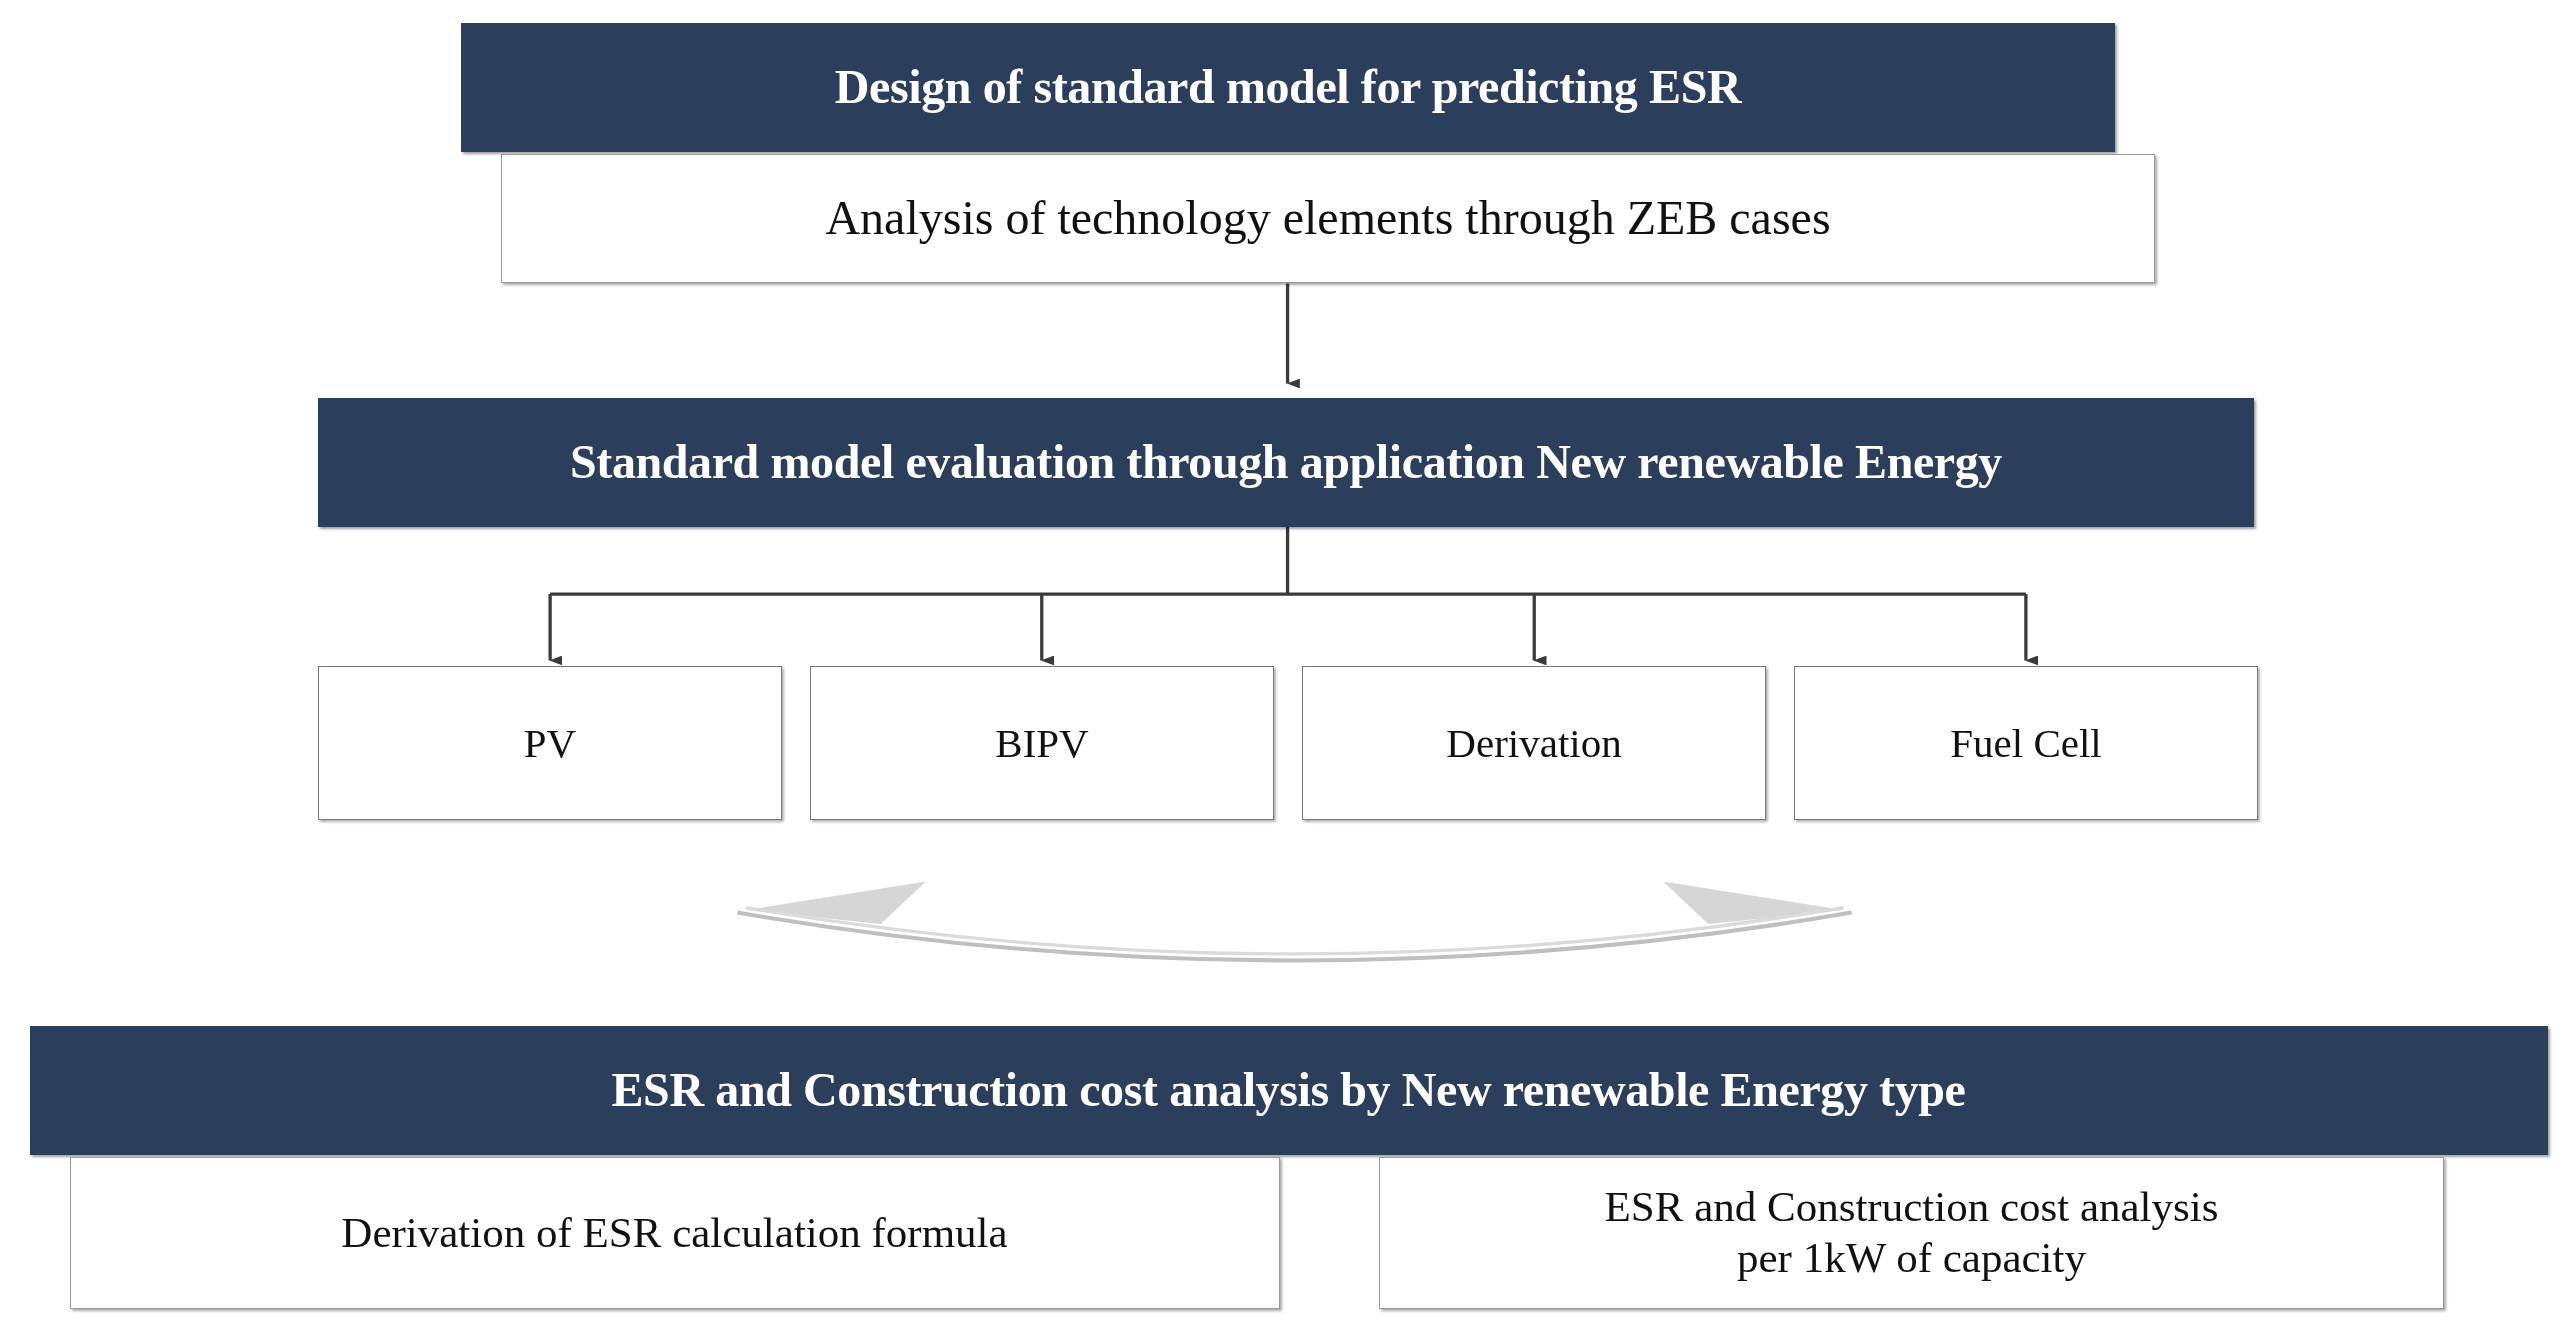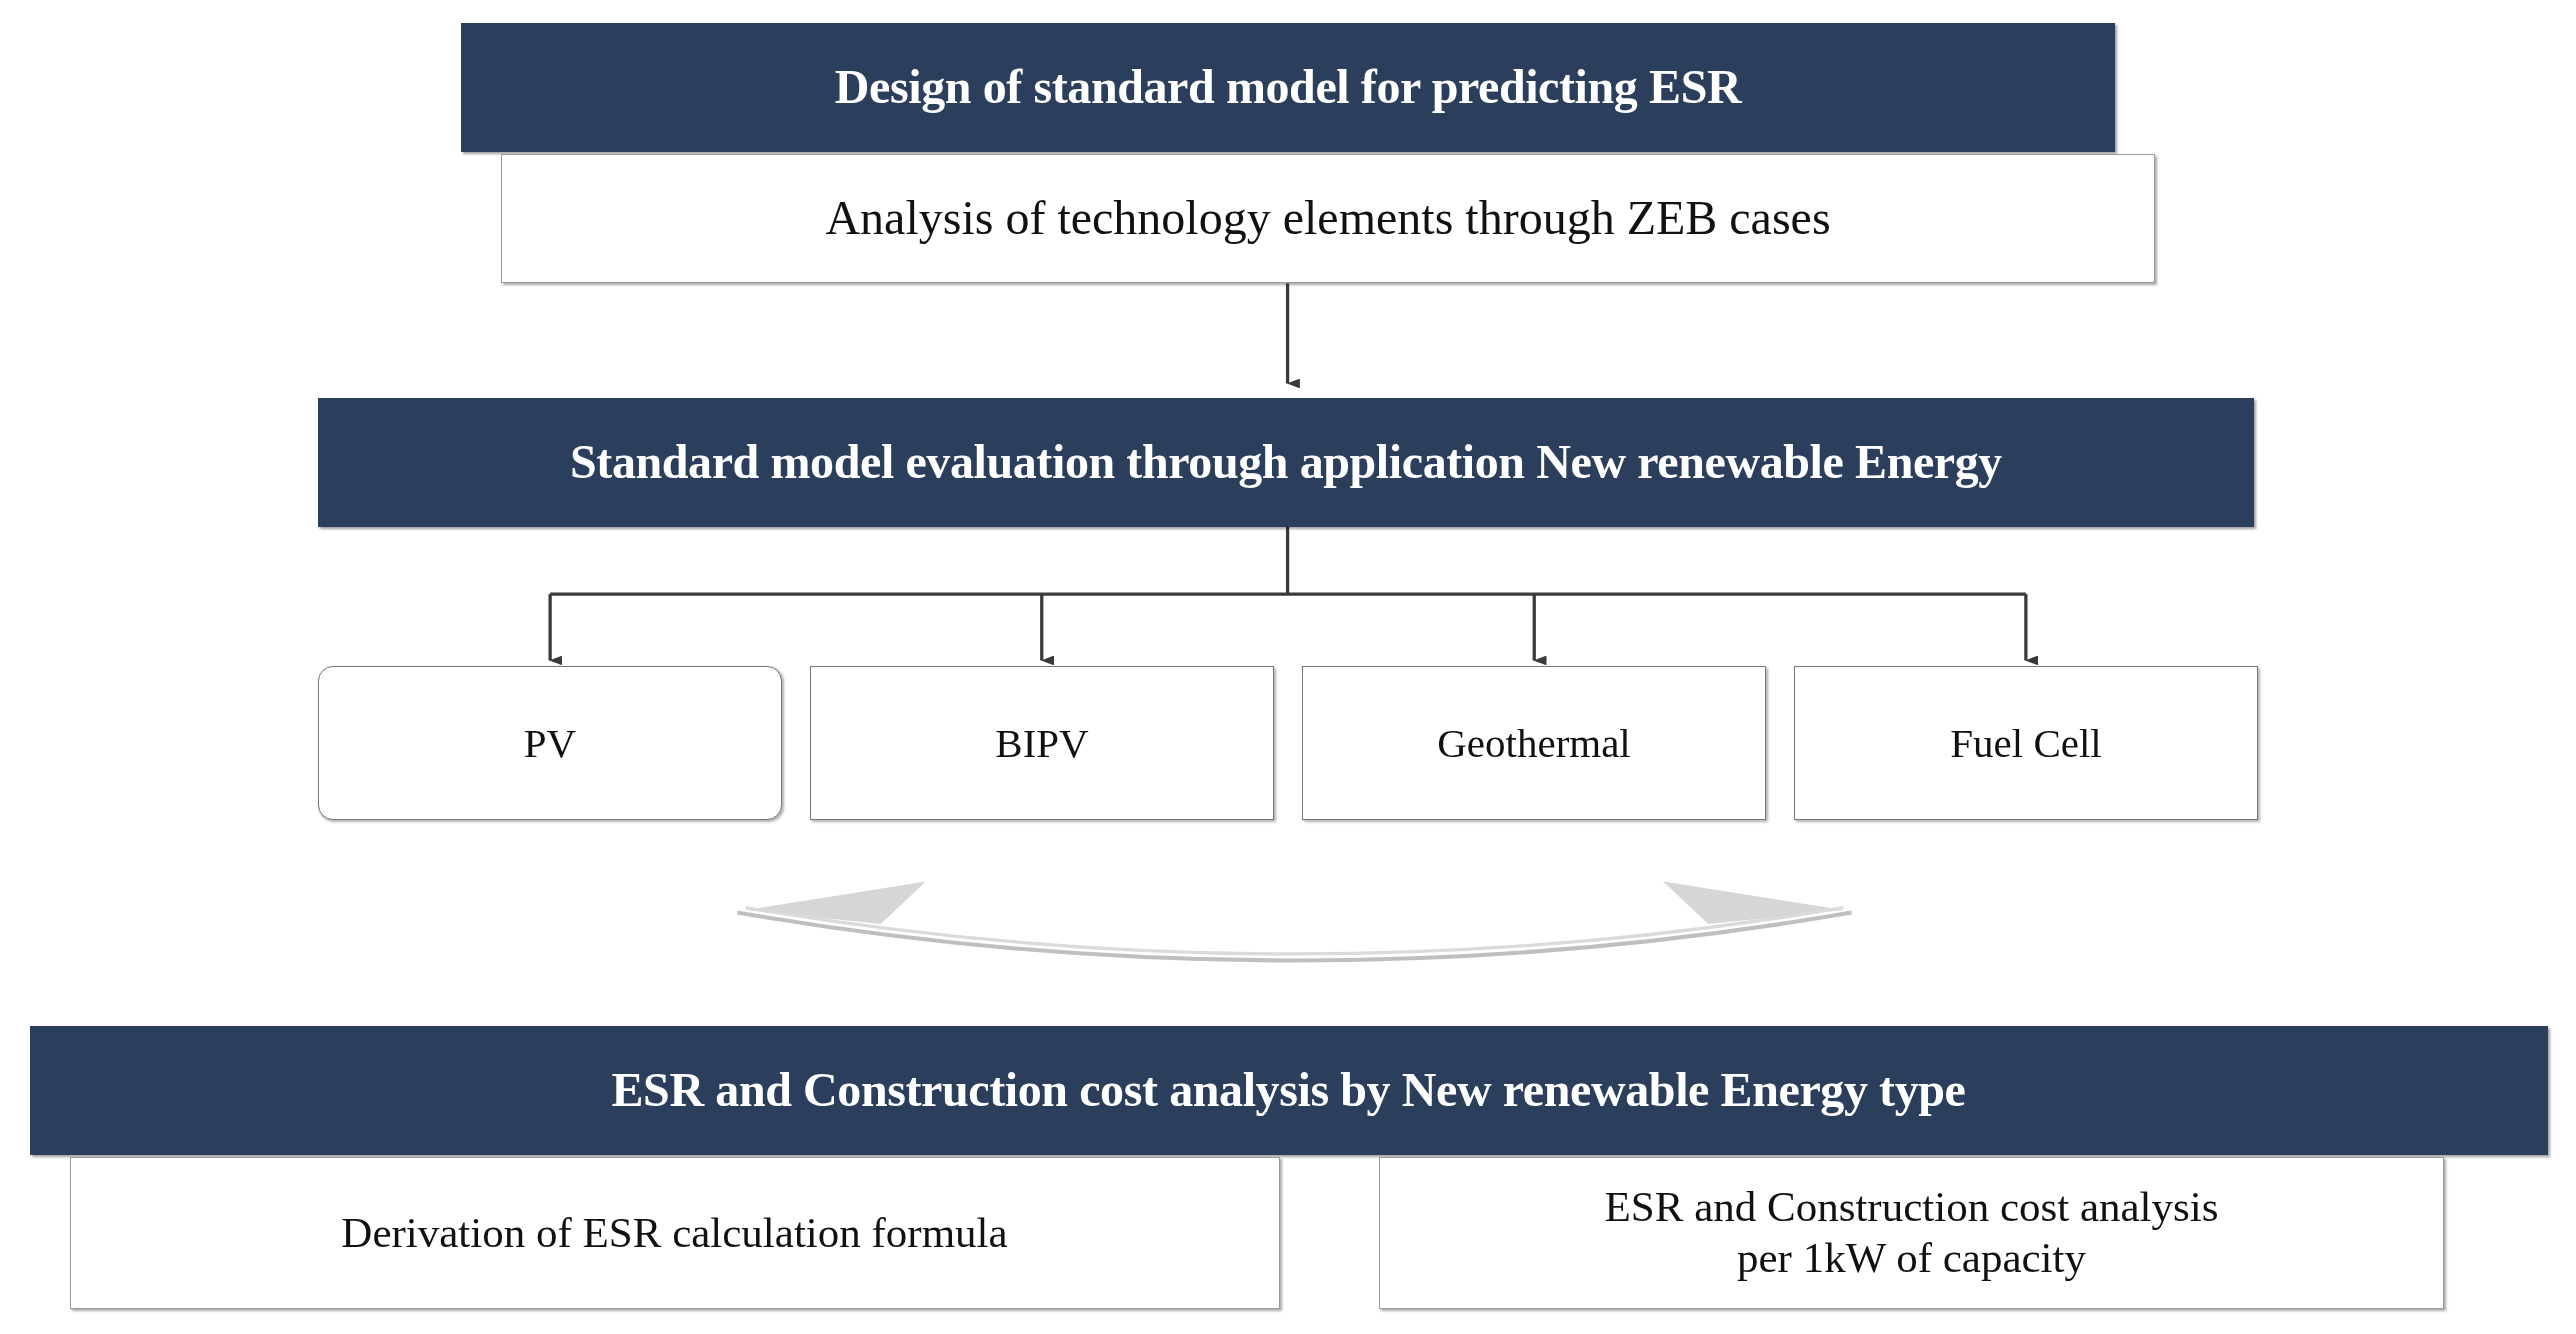--- a/index.html
+++ b/index.html
@@ -71,21 +71,21 @@
   #box-top-body {
     left: 461px;  top: 154px;  width: 1654px; height: 129px;
     font-size: 48px;
   }
 
   #box-eval-header {
     left: 318px;  top: 398px;  width: 1936px; height: 129px;
     font-size: 48px;
   }
 
-  #box-pv       { left: 318px;  top: 666px; width: 464px; height: 154px; font-size: 41px; border-radius: 15px; }
+  #box-pv       { left: 318px;  top: 666px; width: 464px; height: 154px; font-size: 41px; }
   #box-bipv     { left: 810px;  top: 666px; width: 464px; height: 154px; font-size: 41px; }
   #box-geo      { left: 1302px; top: 666px; width: 464px; height: 154px; font-size: 41px; }
   #box-fuelcell { left: 1794px; top: 666px; width: 464px; height: 154px; font-size: 41px; }
 
   #box-bottom-header {
     left: 29.5px;  top: 1026px; width: 2518px; height: 129px;
     font-size: 48px;
   }
   #box-bottom-left {
     left: 29.5px;  top: 1157px; width: 1210px; height: 152px;
@@ -161,21 +161,21 @@
 
   <div class="node node-plain" id="box-pv">
     <span class="node-label">PV</span>
   </div>
 
   <div class="node node-plain" id="box-bipv">
     <span class="node-label">BIPV</span>
   </div>
 
   <div class="node node-plain" id="box-geo">
-    <span class="node-label">Geothermal</span>
+    <span class="node-label">Derivation</span>
   </div>
 
   <div class="node node-plain" id="box-fuelcell">
     <span class="node-label">Fuel Cell</span>
   </div>
 
   <div class="node node-header" id="box-bottom-header">
     <span class="node-label">ESR and Construction cost analysis by New renewable Energy type</span>
   </div>
 

